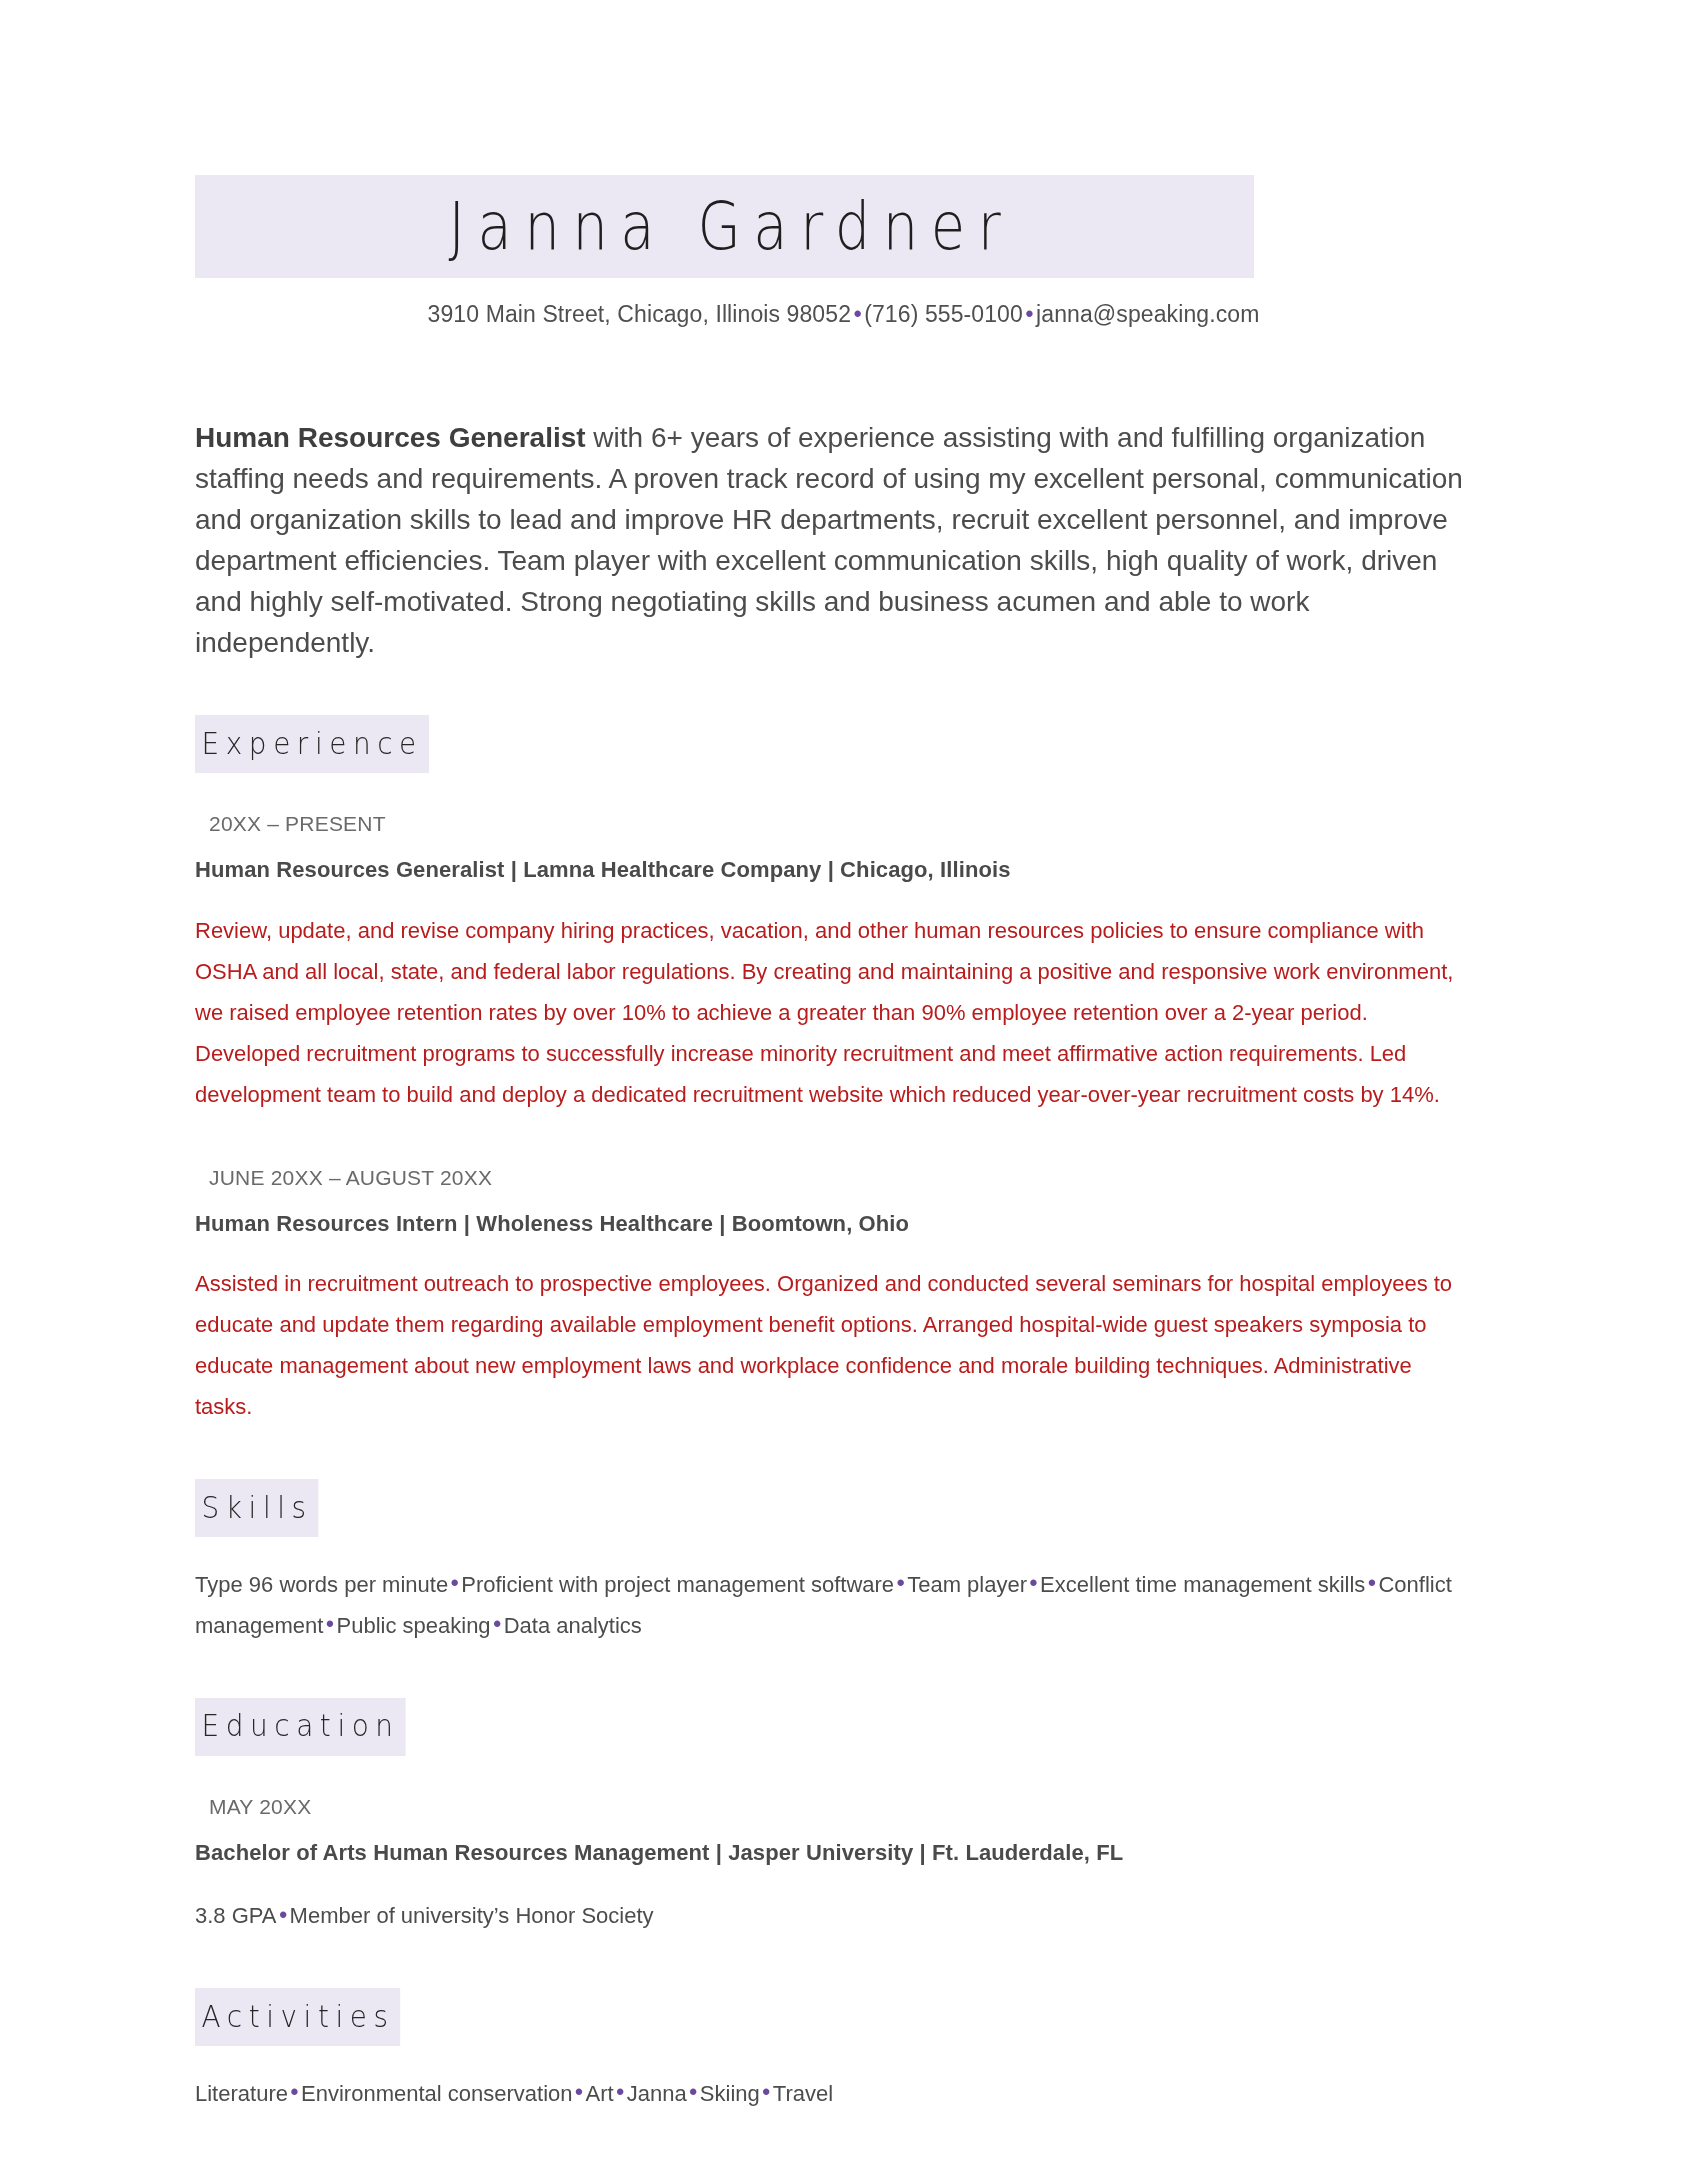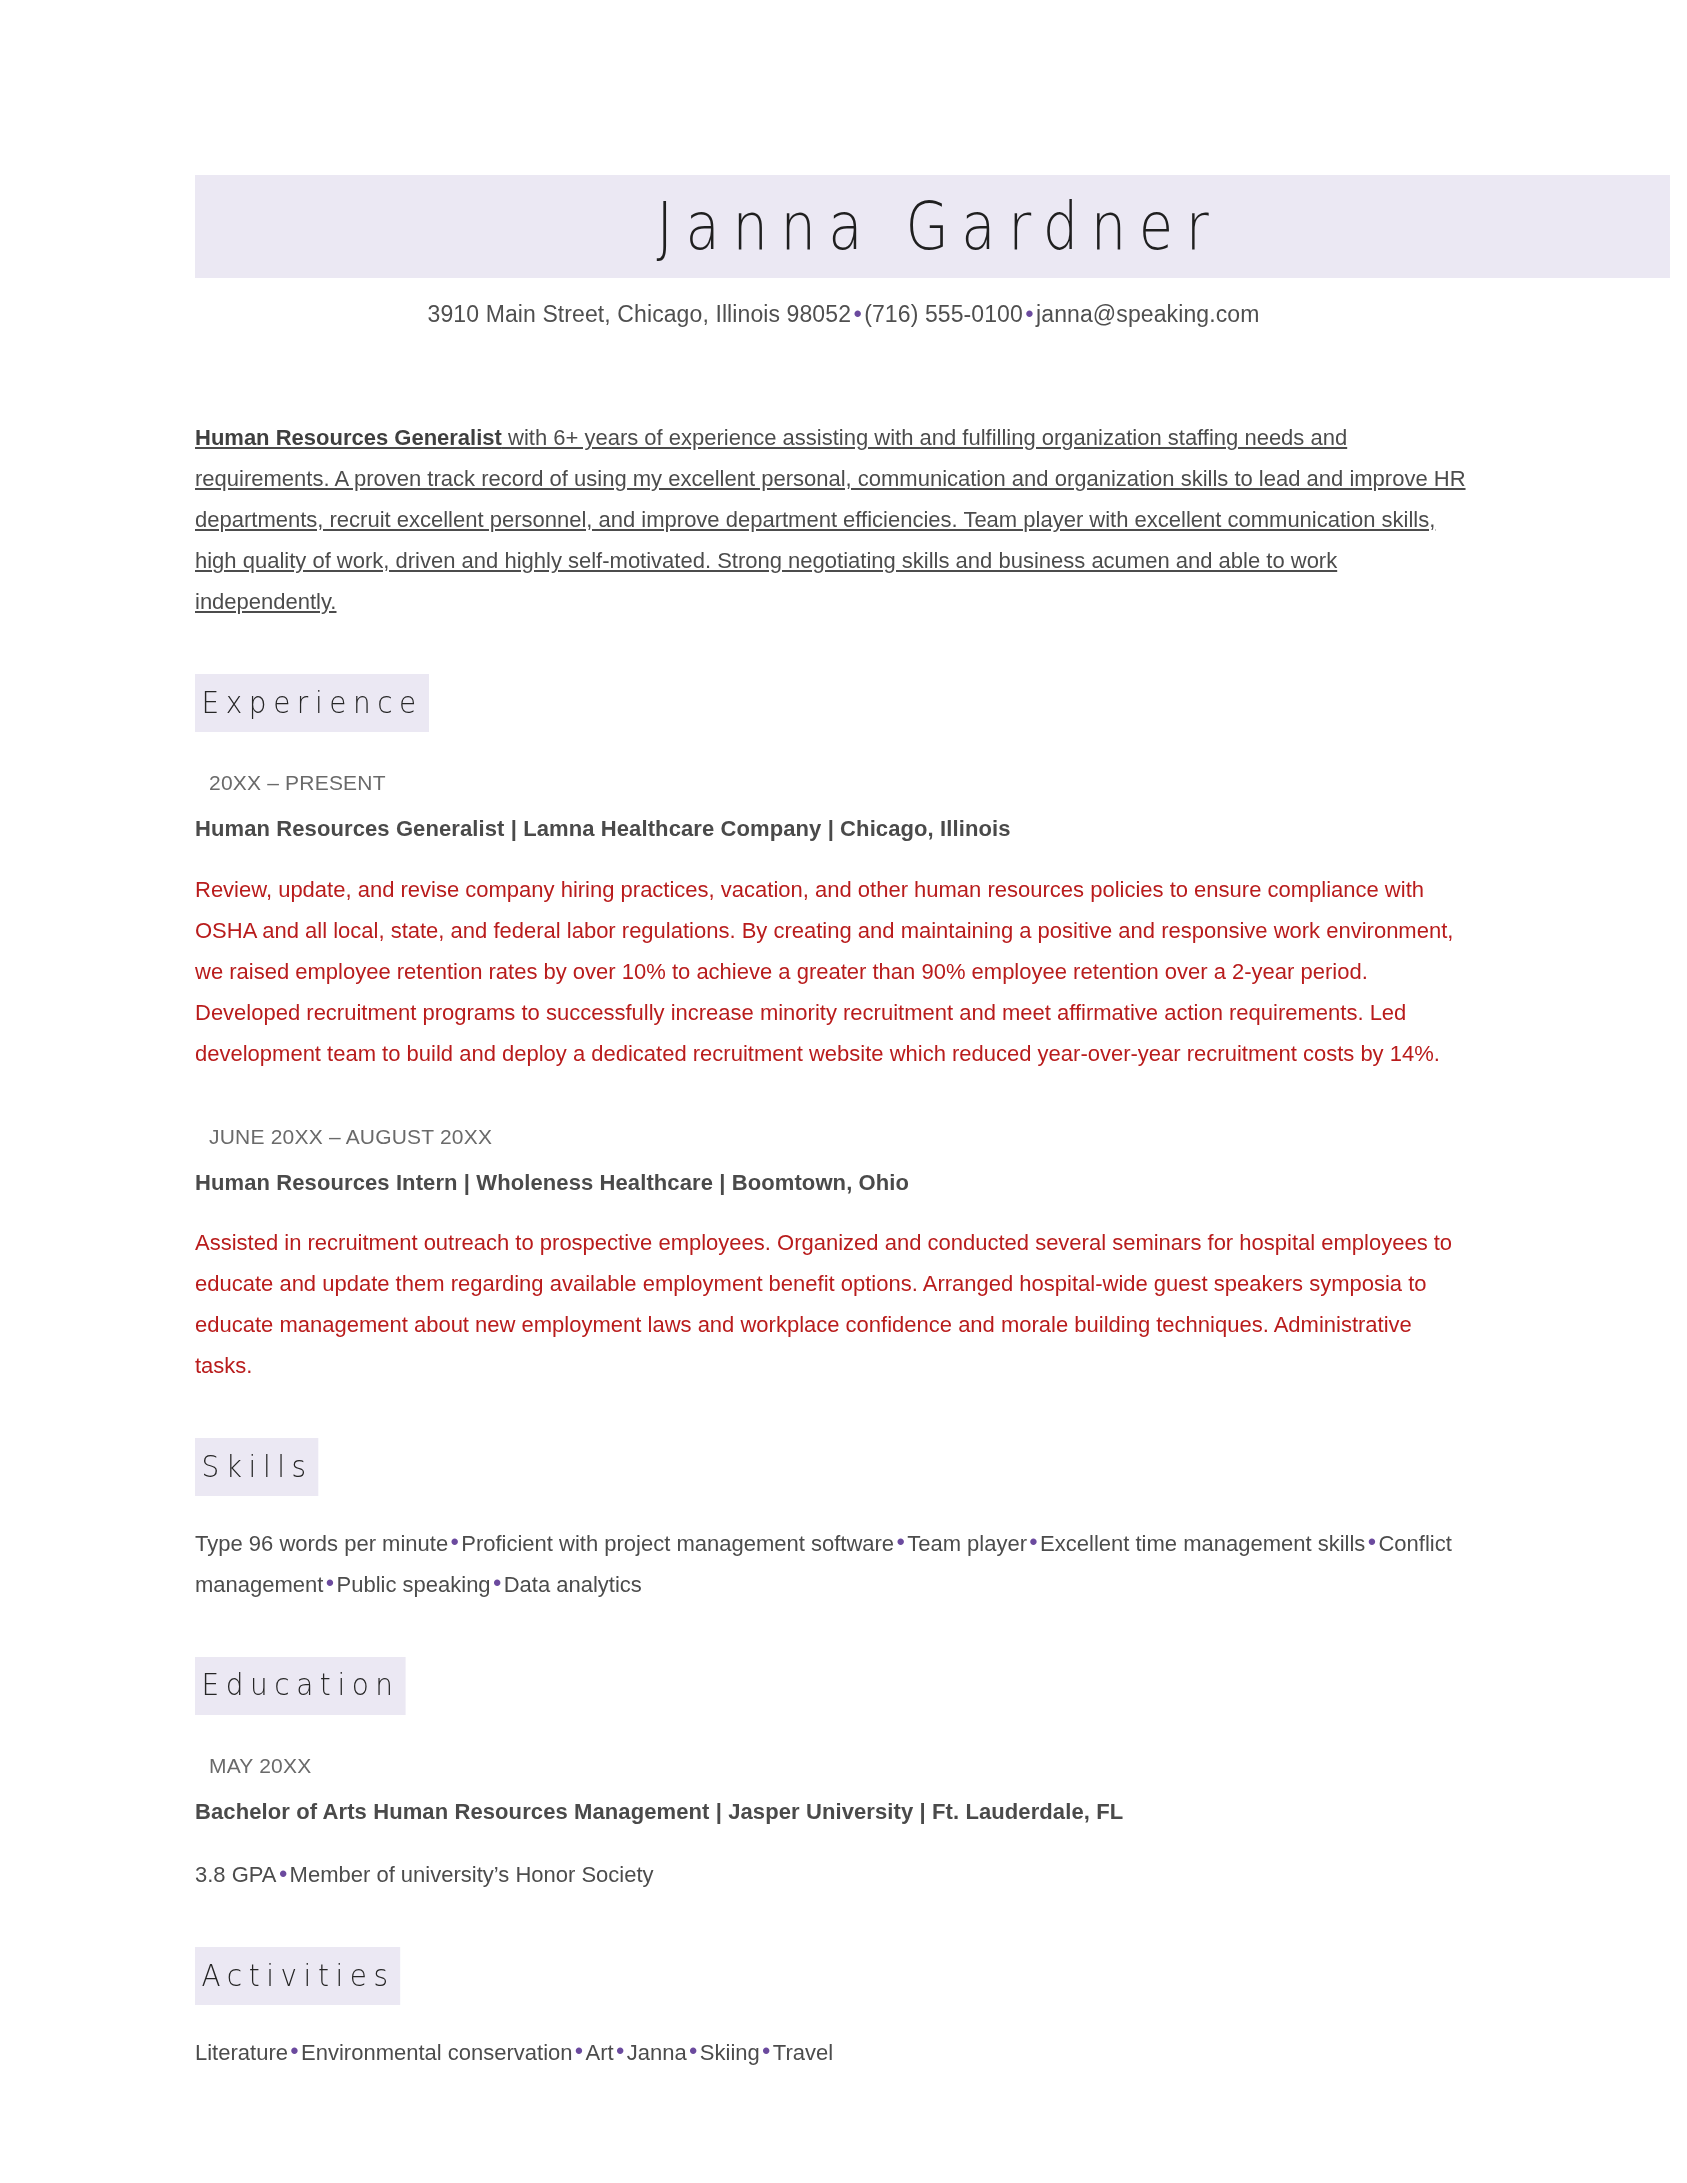--- a/index.html
+++ b/index.html
@@ -22,21 +22,21 @@
     height: 2183px;
     background: #ffffff;
     box-sizing: border-box;
   }
 
   
   .name-band {
     position: absolute;
     left: 195px;
     top: 175px;
-    width: 1475px;
+    width: 1059px;
     height: 103px;
     background: #ebe8f3;
     display: flex;
     align-items: center;
     justify-content: center;
   }
 
   .name-text {
     font-family: "DejaVu Sans", sans-serif;
     font-size: 65px;
@@ -74,26 +74,25 @@
 
   
   .content {
     position: absolute;
     left: 195px;
     top: 417px;
     width: 1277px;
   }
 
   .summary {
-    font-size: 22px;
+    font-size: 28px;
     line-height: 41px;
     color: #4c4c4c;
     margin: 0;
     text-align: left;
-    text-decoration: underline;
   }
 
   .summary b {
     color: #3f3f3f;
     font-weight: 700;
   }
 
   
   .section {
     margin-top: 0;

